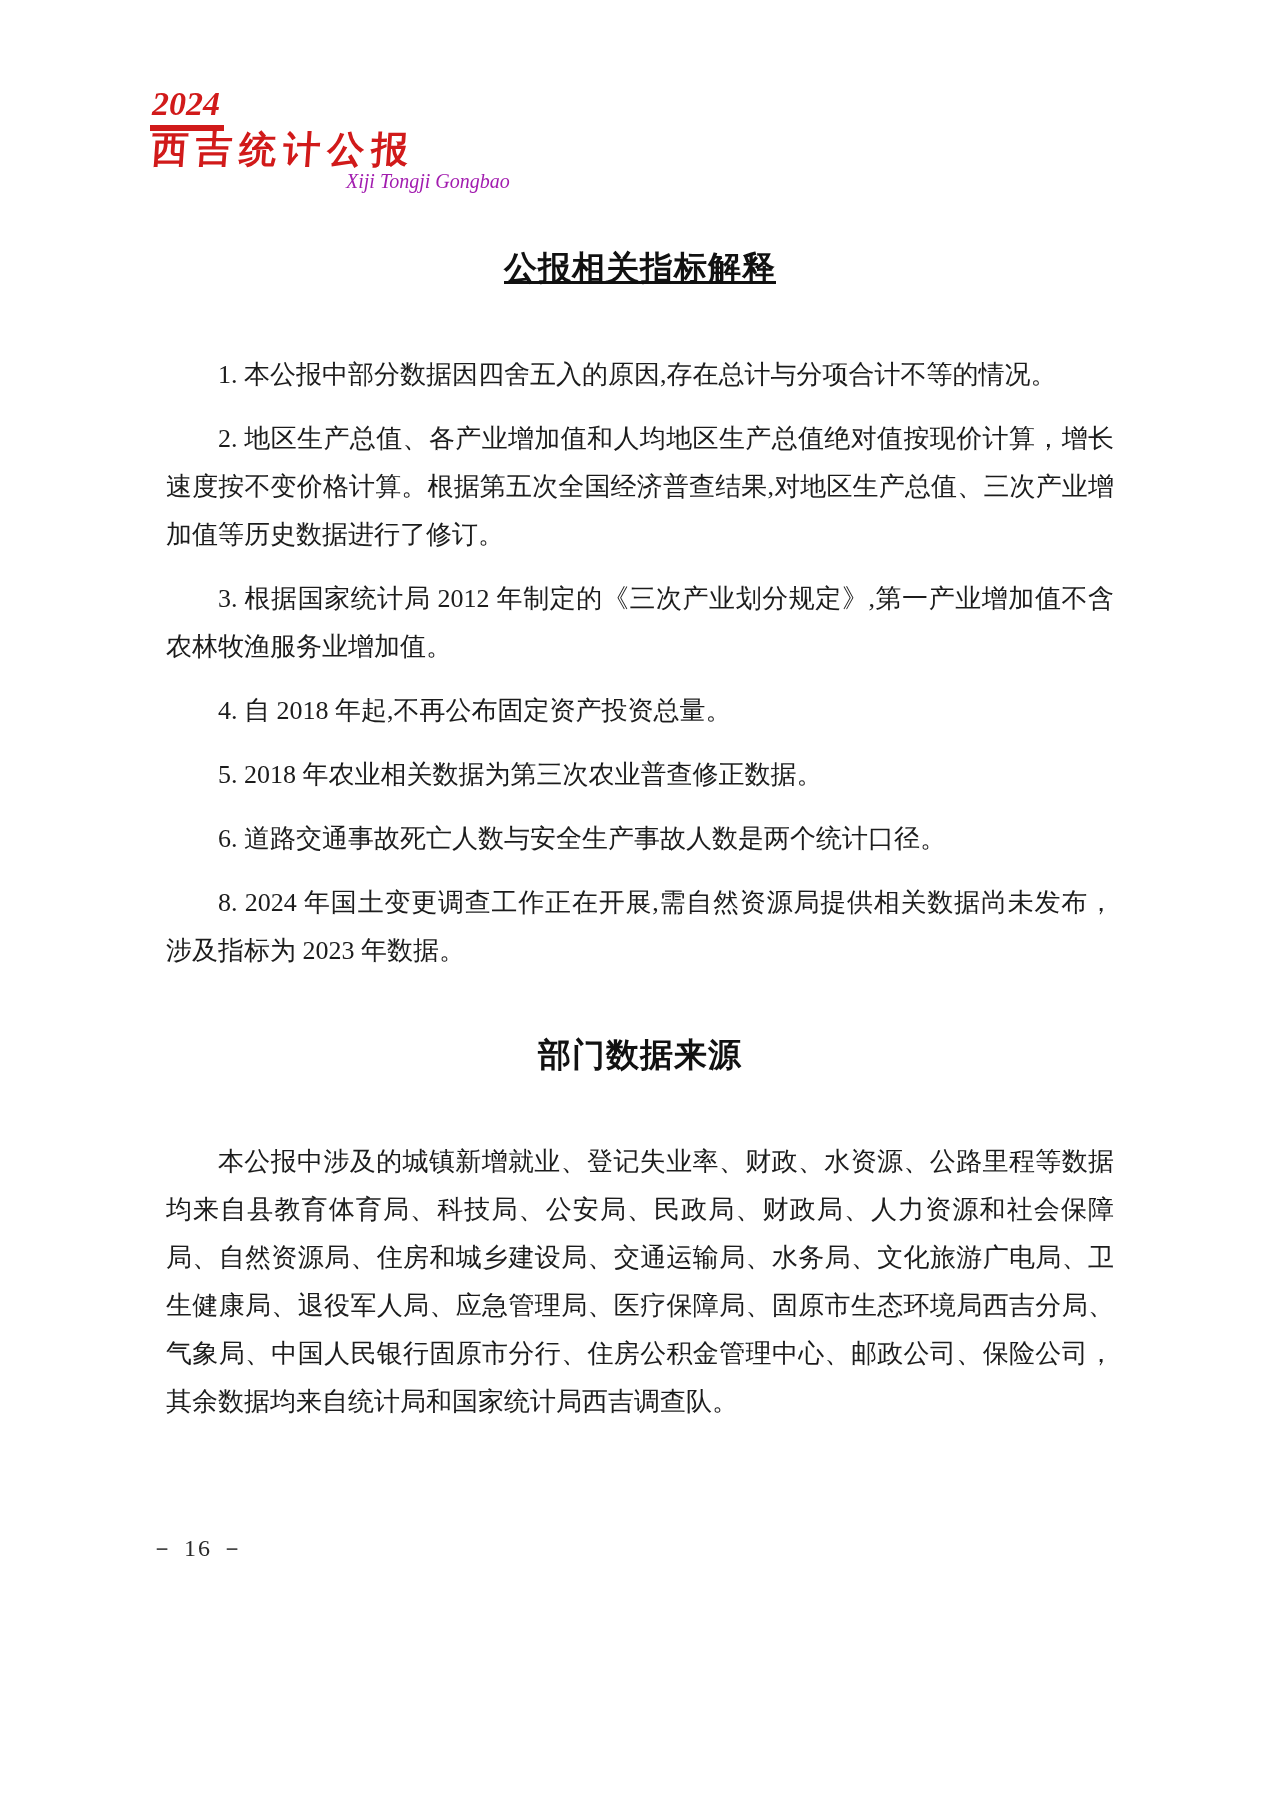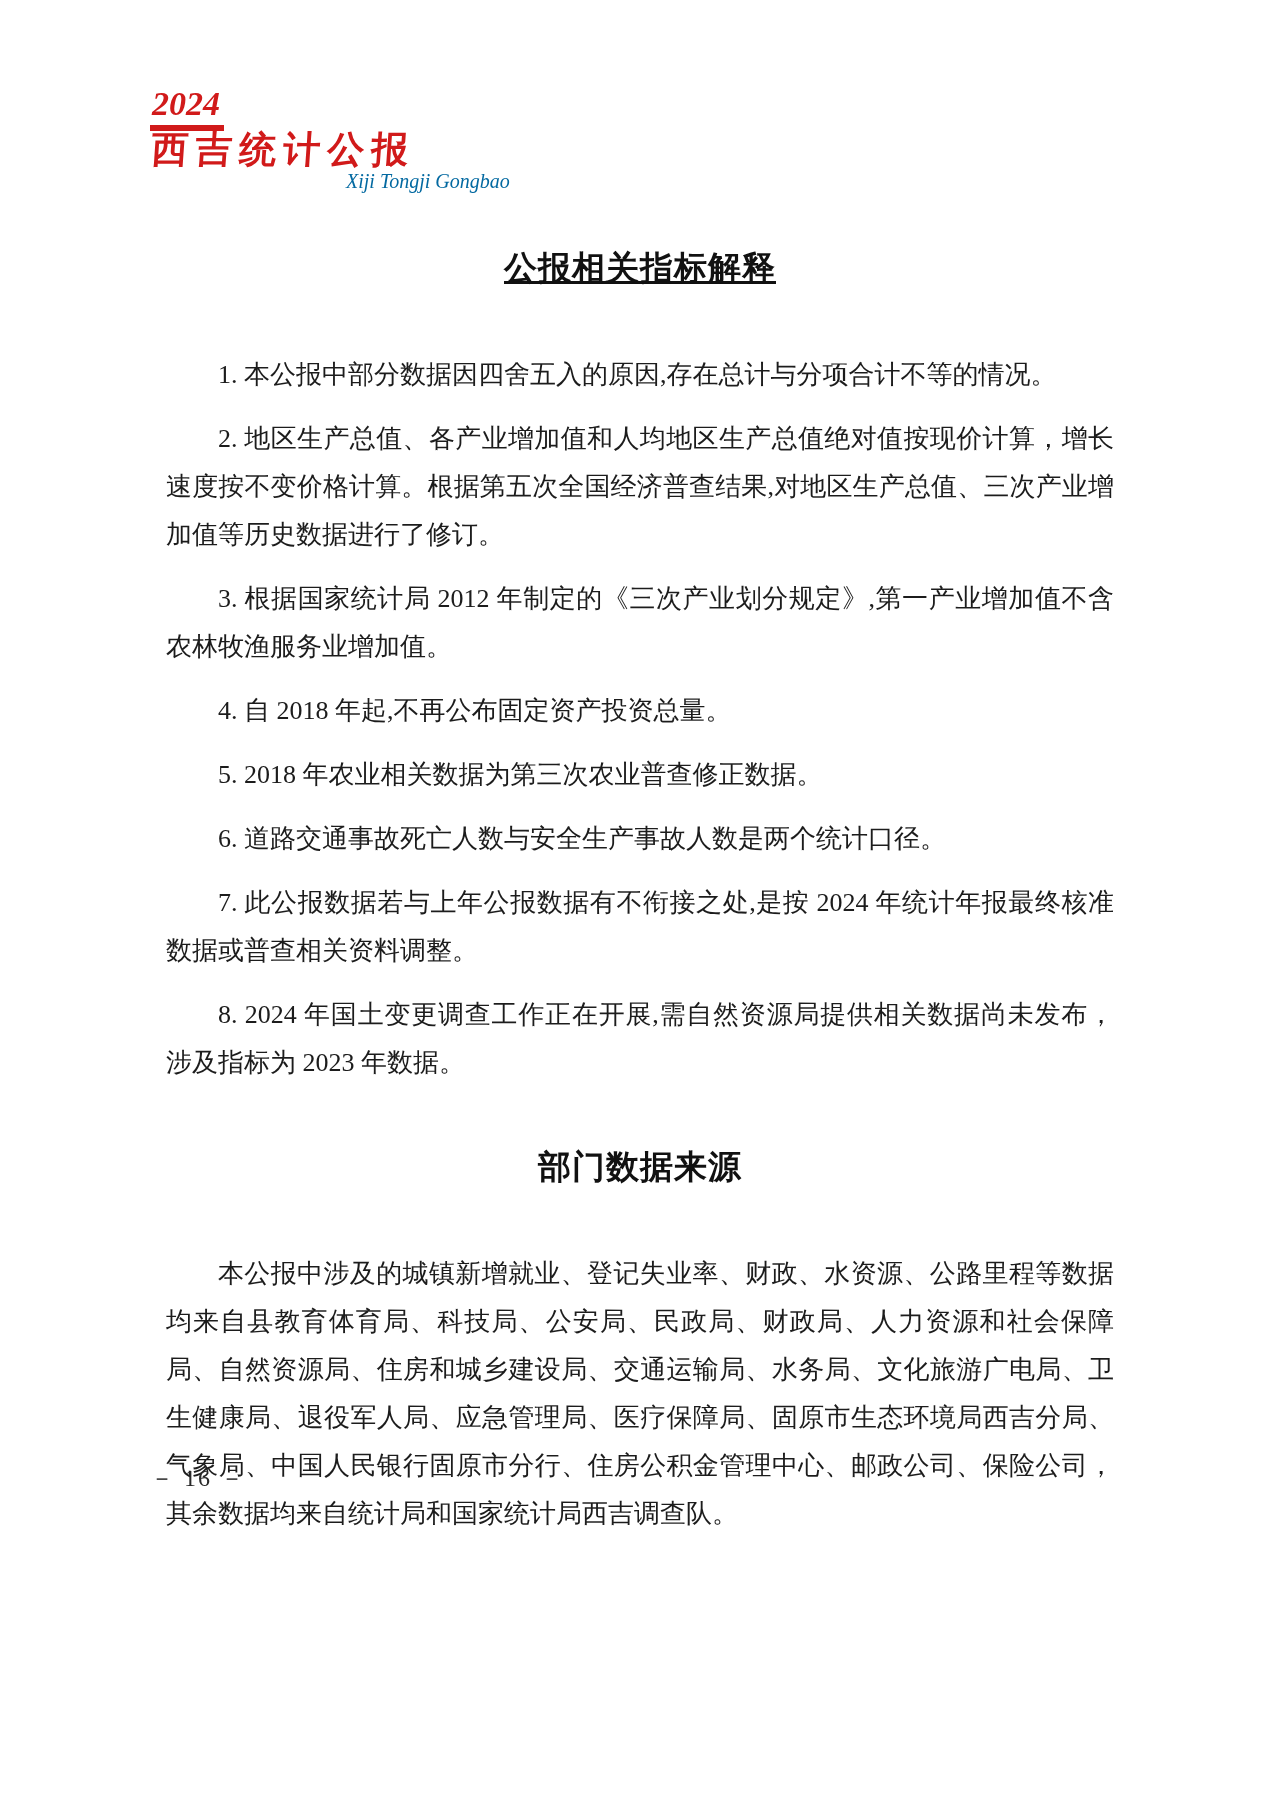--- a/index.html
+++ b/index.html
@@ -50,21 +50,21 @@
     transform-origin: left bottom;
   }
   .brand-sub-row {
     display: flex;
     align-items: flex-end;
     margin-top: 2px;
   }
   .brand-pinyin {
     font-style: italic;
     font-size: 20px;
-    color: #0369a1;
+    color: #a21caf;
     margin-left: 196px;
     padding-right: 8px;
     line-height: 1.1;
   }
   .brand-rule {
     flex: 1;
     border-bottom: 2px solid #9a9a9a;
     height: 2px;
     margin-bottom: 4px;
   }
@@ -88,21 +88,21 @@
     text-align: justify;
     text-indent: 2em;
     color: #1c1c1c;
     margin: 16px;
   }
 
   
   .page-number {
     position: absolute;
     left: 150px;
-    top: 1462px;
+    top: 1532px;
     font-size: 24px;
     letter-spacing: 2px;
     color: #2a2a2a;
     font-family: "Liberation Serif", "DejaVu Serif", serif;
   }
 </style>
 </head>
 <body>
 
 <div class="page">
@@ -120,21 +120,20 @@
 
   <h1 class="section-title title-1">公报相关指标解释</h1>
 
   <div class="body-text">
     <p>1. 本公报中部分数据因四舍五入的原因,存在总计与分项合计不等的情况。</p>
     <p>2. 地区生产总值、各产业增加值和人均地区生产总值绝对值按现价计算，增长速度按不变价格计算。根据第五次全国经济普查结果,对地区生产总值、三次产业增加值等历史数据进行了修订。</p>
     <p>3. 根据国家统计局 2012 年制定的《三次产业划分规定》,第一产业增加值不含农林牧渔服务业增加值。</p>
     <p>4. 自 2018 年起,不再公布固定资产投资总量。</p>
     <p>5. 2018 年农业相关数据为第三次农业普查修正数据。</p>
     <p>6. 道路交通事故死亡人数与安全生产事故人数是两个统计口径。</p>
-    <p>7. 此公报数据若与上年公报数据有不衔接之处,是按 2024 年统计年报最终核准数据或普查相关资料调整。</p>
     <p>8. 2024 年国土变更调查工作正在开展,需自然资源局提供相关数据尚未发布，涉及指标为 2023 年数据。</p>
   </div>
 
   <h1 class="section-title title-2">部门数据来源</h1>
 
   <div class="body-text">
     <p>本公报中涉及的城镇新增就业、登记失业率、财政、水资源、公路里程等数据均来自县教育体育局、科技局、公安局、民政局、财政局、人力资源和社会保障局、自然资源局、住房和城乡建设局、交通运输局、水务局、文化旅游广电局、卫生健康局、退役军人局、应急管理局、医疗保障局、固原市生态环境局西吉分局、气象局、中国人民银行固原市分行、住房公积金管理中心、邮政公司、保险公司，其余数据均来自统计局和国家统计局西吉调查队。</p>
   </div>
 
   <div class="page-number">－ 16 －</div>

